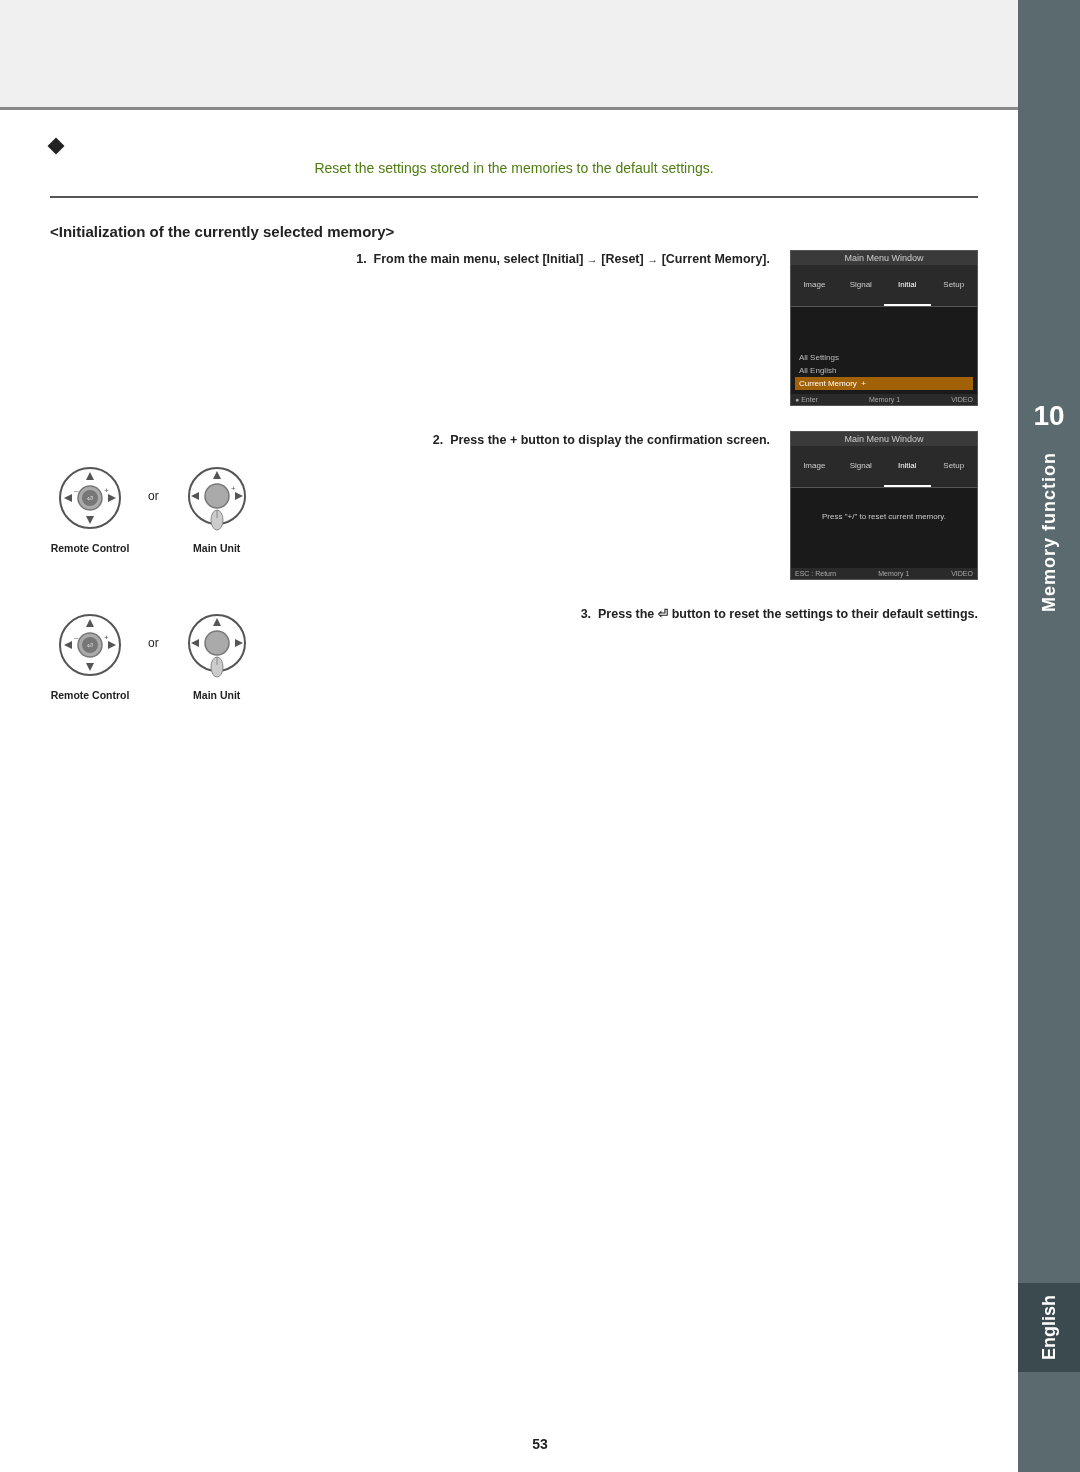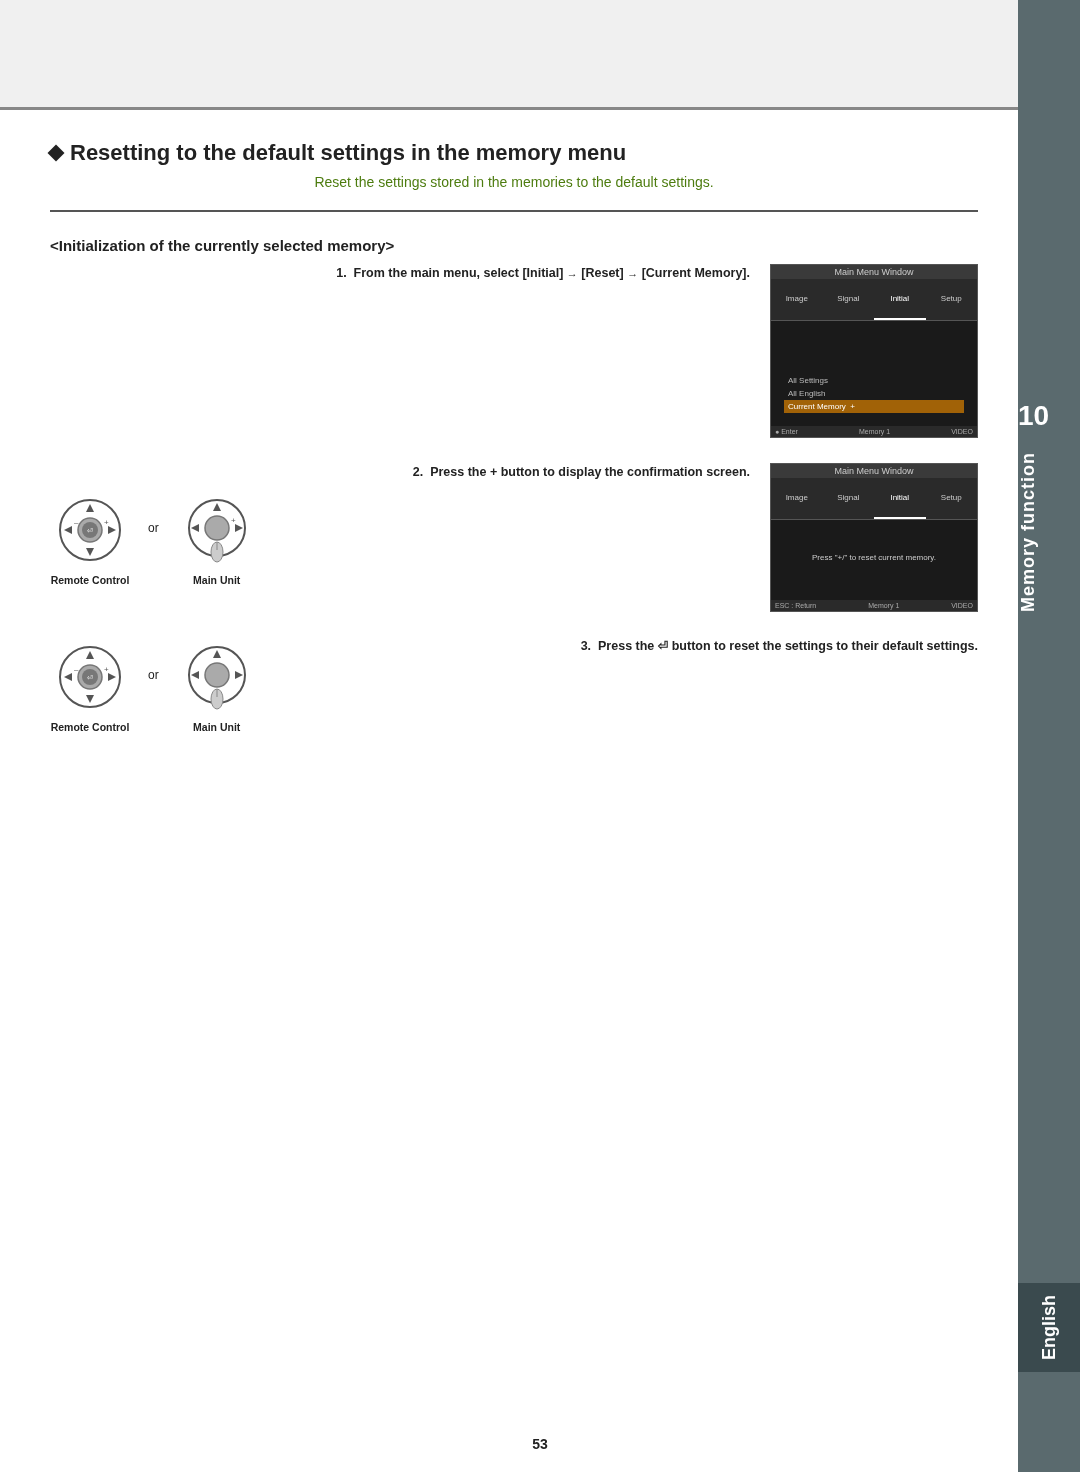--- a/index.html
+++ b/index.html
@@ -25,21 +25,21 @@
 
     
     .right-sidebar {
       position: absolute;
       top: 0; right: 0;
       width: 62px;
       height: 1472px;
       background: #5a6a6e;
       display: flex;
       flex-direction: column;
-      align-items: flex-start;
+      align-items: center;
     }
 
     .sidebar-number {
       color: white;
       font-size: 28px;
       font-weight: bold;
       margin-top: 400px;
       writing-mode: horizontal-tb;
     }
 
@@ -158,21 +158,21 @@
     }
 
     
     .remote-svg {
       width: 80px;
       height: 80px;
     }
 
     
     .menu-mockup {
-      width: 208px;
+      width: 188px;
       background: #1a1a1a;
       border: 1px solid #555;
       flex-shrink: 0;
     }
 
     .menu-title-bar {
       background: #3a3a3a;
       color: #ccc;
       font-size: 9px;
       text-align: center;
@@ -192,21 +192,21 @@
       text-align: center;
       padding: 15px 0;
     }
 
     .menu-tab.active {
       color: white;
       border-bottom: 2px solid #fff;
     }
 
     .menu-body {
-      padding: 13px;
+      padding: 4px;
       min-height: 80px;
     }
 
     .menu-item {
       color: #bbb;
       font-size: 8px;
       padding: 2px 4px;
     }
 
     .menu-item.highlighted {
@@ -286,21 +286,20 @@
   <span class="sidebar-memory-function">Memory function</span>
   <div class="sidebar-english">
     <span>English</span>
   </div>
 </div>
 
 <div class="content">
 
   <div class="page-title">
     <span class="diamond-icon"></span>
-    <span>Resetting to the default settings in the memory menu</span>
   </div>
   <div class="subtitle">Reset the settings stored in the memories to the default settings.</div>
 
   <hr class="content-divider">
 
   <div class="section-heading">&lt;Initialization of the currently selected memory&gt;</div>
 
   <div class="step-row-full">
 
     <div style="width:210px;"></div>

